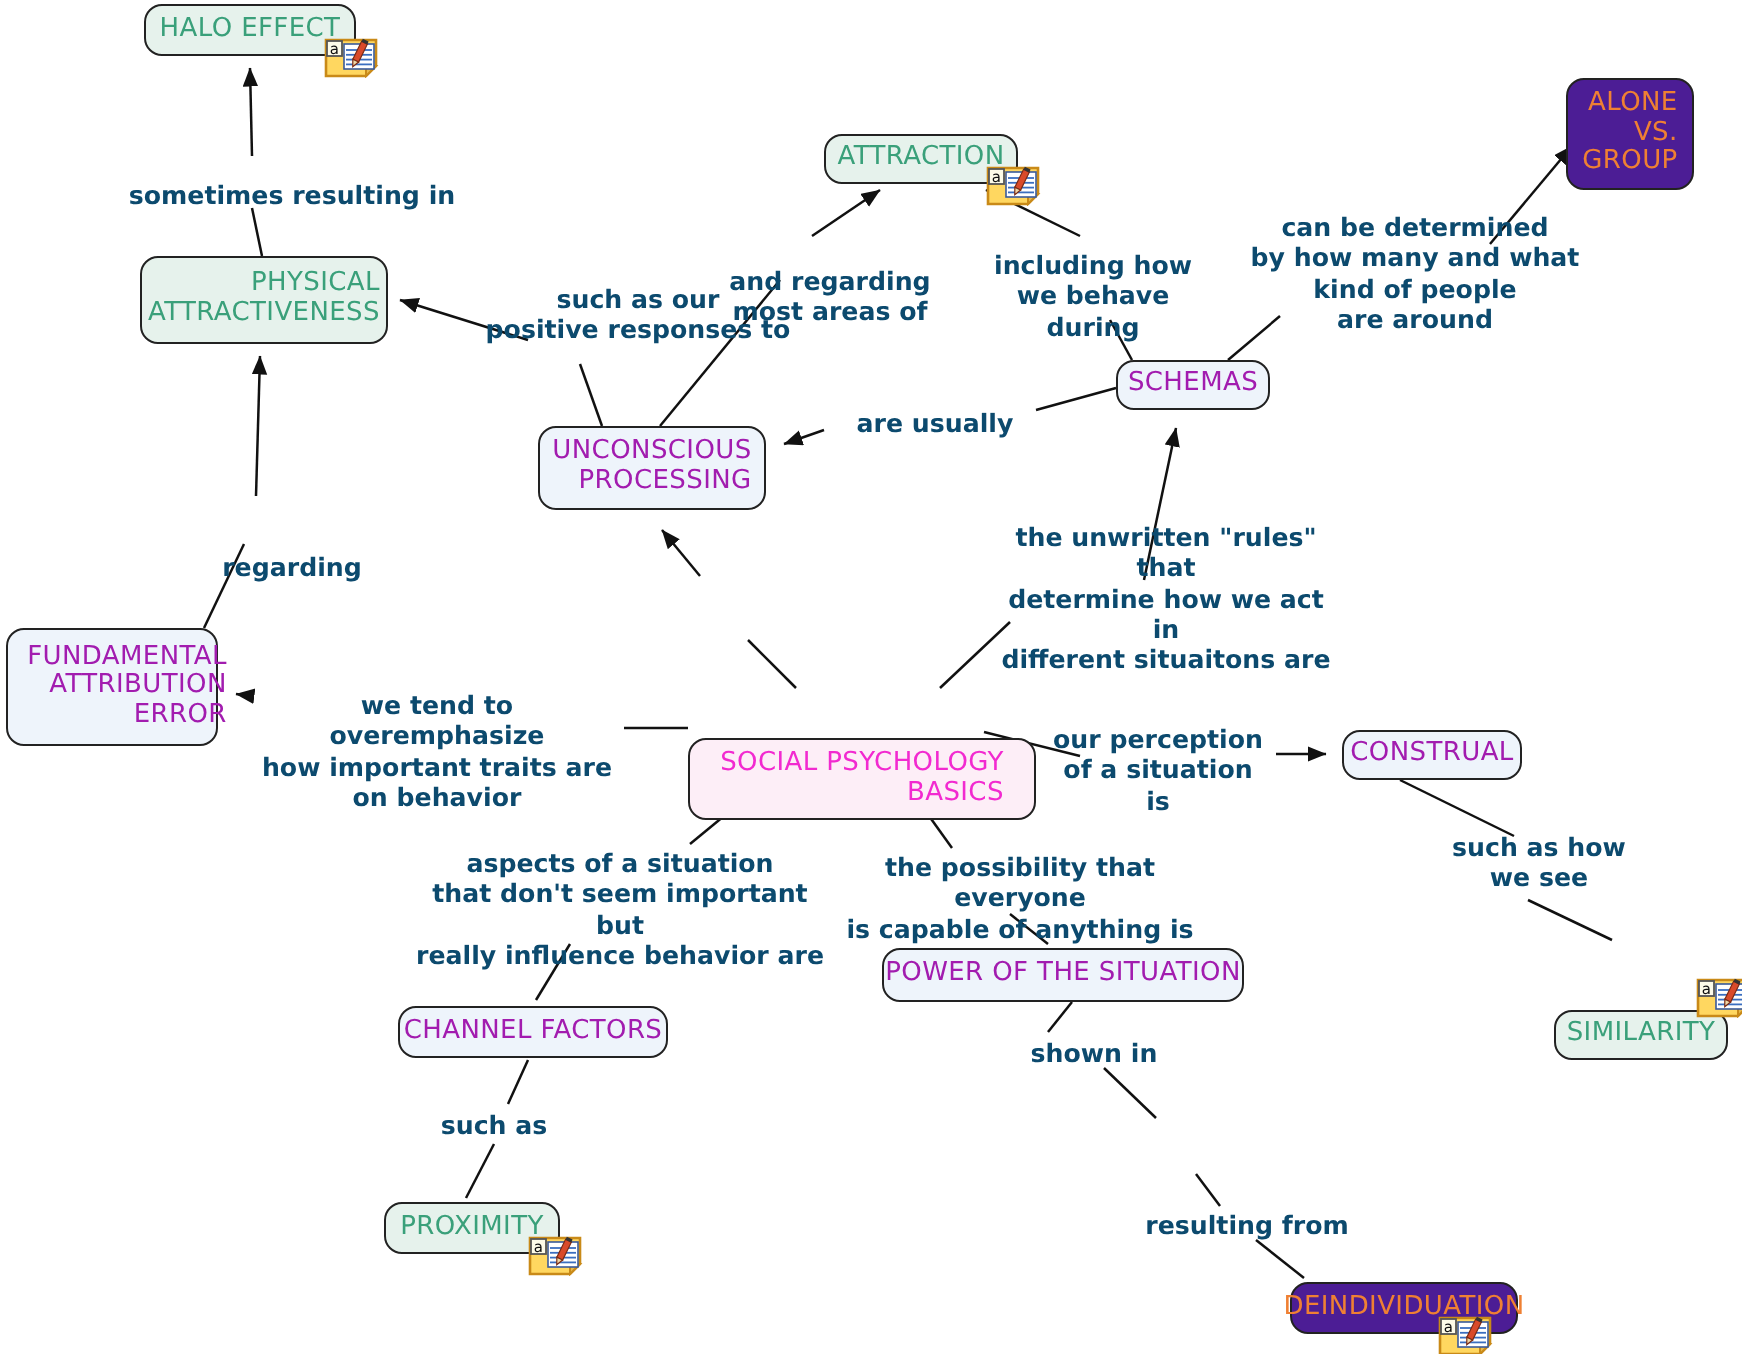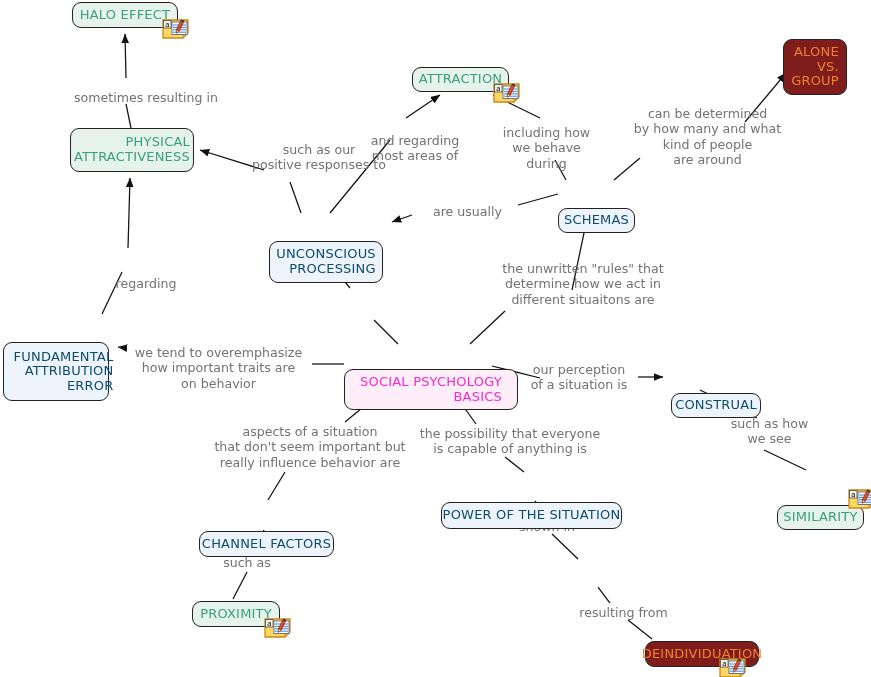--- a/index.html
+++ b/index.html
@@ -21,33 +21,34 @@
     display:flex;
     align-items:center;
     justify-content:center;
     text-align:right;
     line-height:1.12;
     font-size:13px;
     letter-spacing:0.2px;
     white-space:pre-line;
     z-index:3;
   }
-  .node.blue{background:#eef4fb;color:#0c4a6e;margin-top:28px;}
+  .node.blue{background:#eef4fb;color:#a21caf;}
   .node.green{background:#e6f2ec;color:#3aa07a;}
-  .node.orange{background:#7f1d1d;color:#ef8033;}
+  .node.orange{background:#4c1d95;color:#ef8033;}
   .node.pink{background:#fdeef7;color:#f22ad0;}
 
   .label{
     position:absolute;
     font-size:12.6px;
-    color:#737373;
+    color:#0c4a6e;
     text-align:center;
     line-height:1.22;
     white-space:pre-line;
     z-index:2;
+    font-weight:bold;
   }
 
   .note-icon{
     position:absolute;
     width:29px;height:21px;
     z-index:6;
   }
 </style>
 </head>
 <body>

